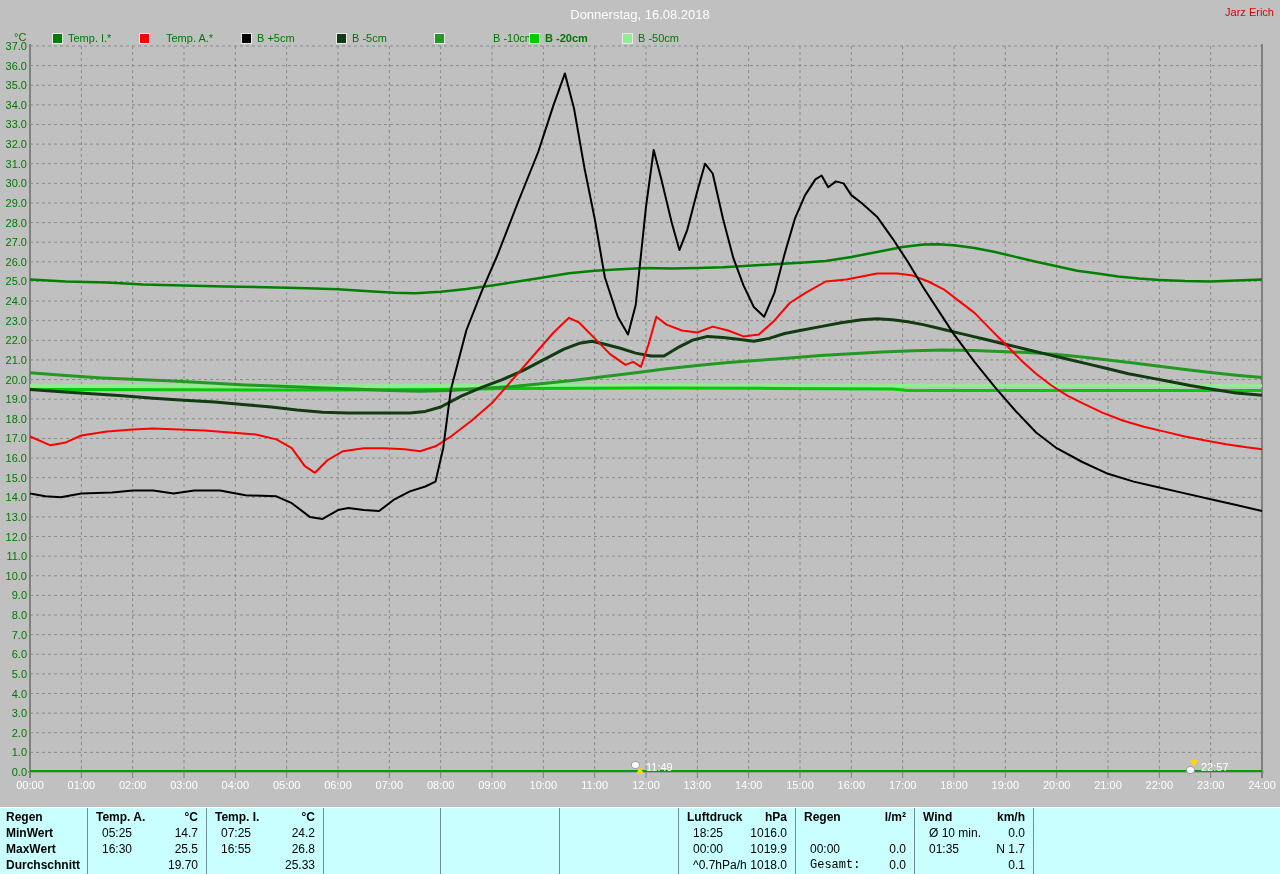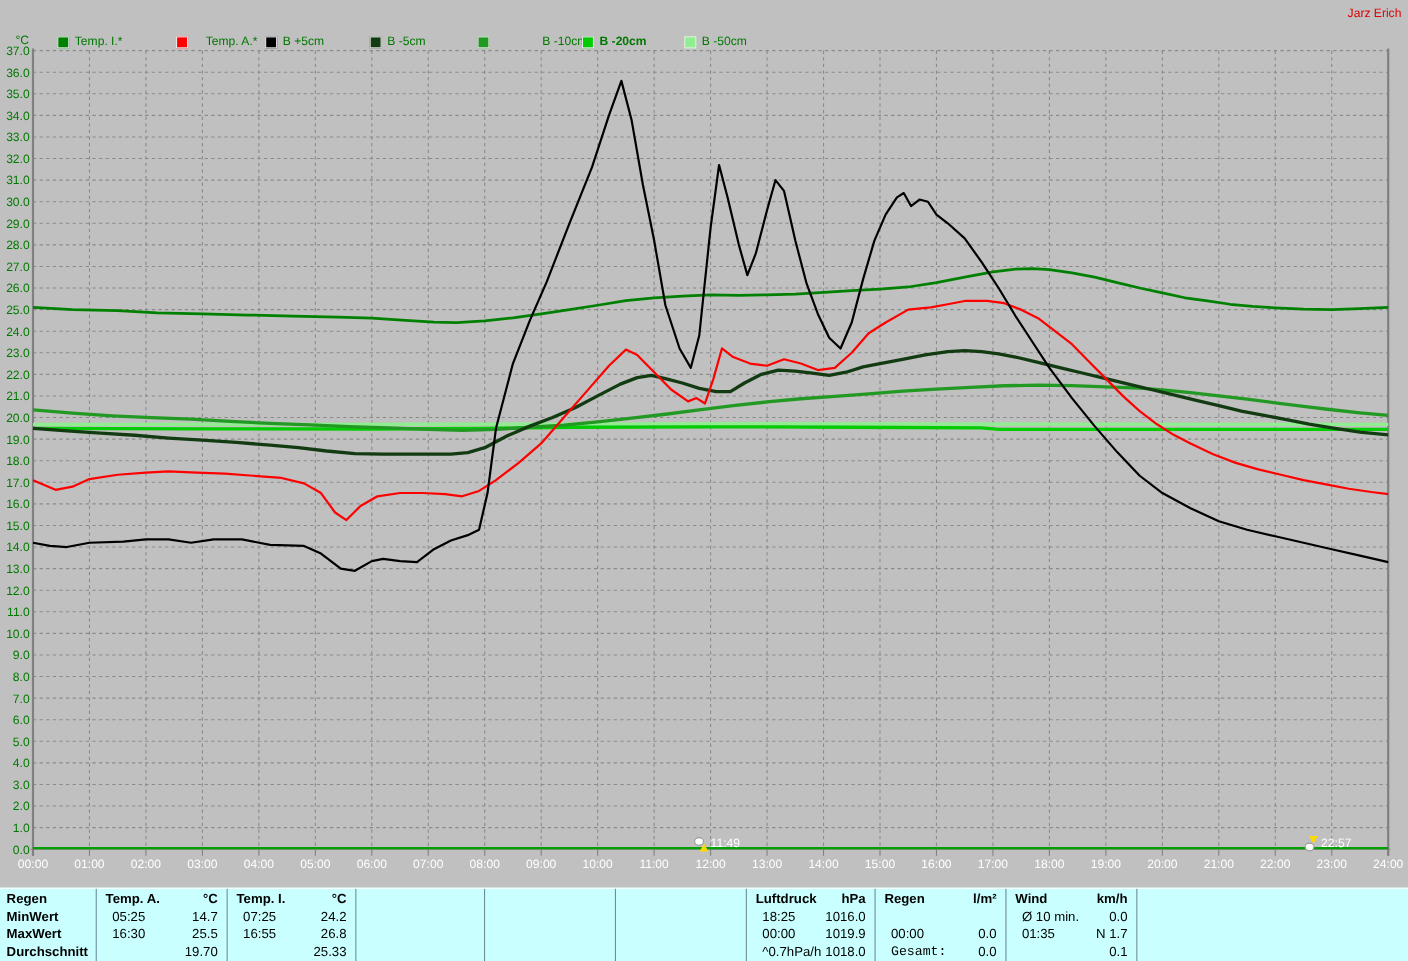--- a/index.html
+++ b/index.html
@@ -28,28 +28,29 @@
   #panel{position:absolute;top:807px;left:0;width:1280px;height:67px;background:#c9ffff;border-top:1px solid #ffffff;box-sizing:border-box;}
   .pdiv{position:absolute;top:0;width:1px;height:67px;background:#6e8e9e;}
   .pcell{position:absolute;font-size:12px;color:#000;white-space:nowrap;line-height:14px;}
   .bold{font-weight:bold;}
   .right{text-align:right;}
 </style>
 </head>
 <body>
 
 <div id="app">
+  <div id="title">Donnerstag, 16.08.2018</div>
   <div id="watermark">Jarz Erich</div>
   <div id="unit-label">°C</div>
   <div id="legend">
       <div class="leg-item" style="left: 52px;">
         <span class="swatch" style="background: rgb(0, 128, 0);"></span>
         <span class="leg-label">Temp. I.*</span>
       </div>
-      <div class="leg-item" style="left: 160px; gap: 16px;">
+      <div class="leg-item" style="left: 139px; gap: 16px;">
         <span class="swatch" style="background: rgb(255, 0, 0);"></span>
         <span class="leg-label">Temp. A.*</span>
       </div>
       <div class="leg-item" style="left: 241px;">
         <span class="swatch" style="background: rgb(0, 0, 0);"></span>
         <span class="leg-label">B +5cm</span>
       </div>
       <div class="leg-item" style="left: 336px;">
         <span class="swatch" style="background: rgb(18, 59, 18);"></span>
         <span class="leg-label">B -5cm</span>

